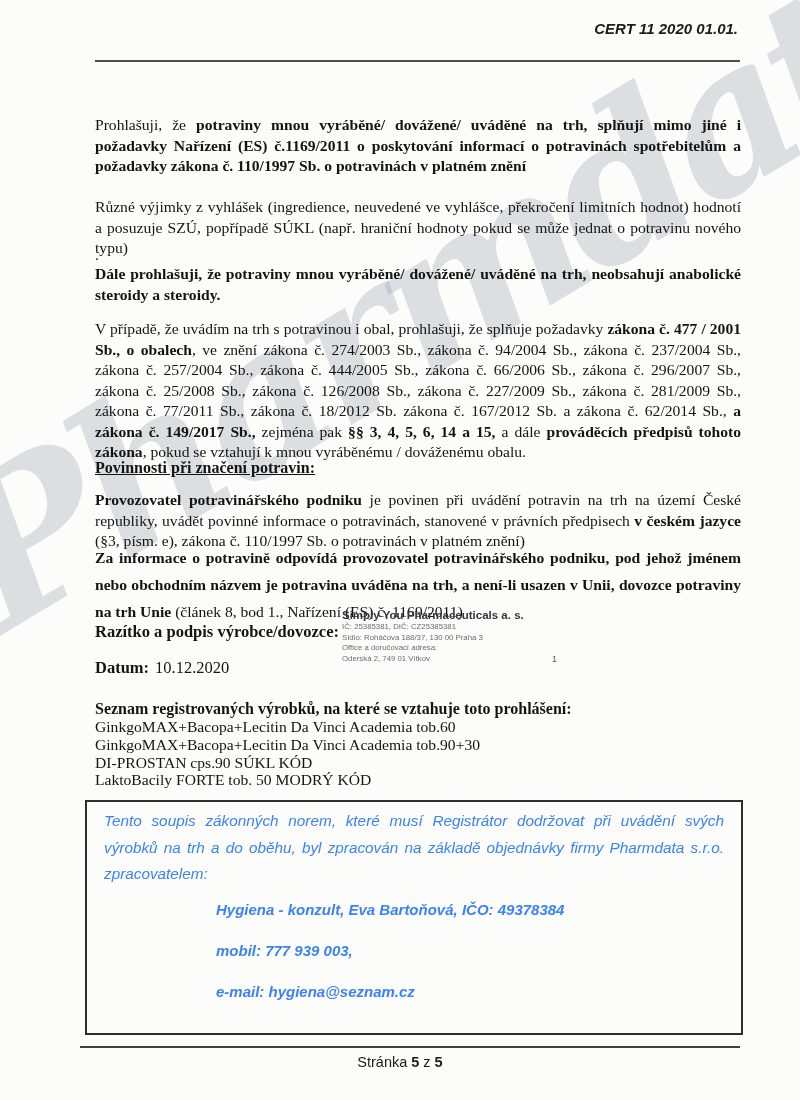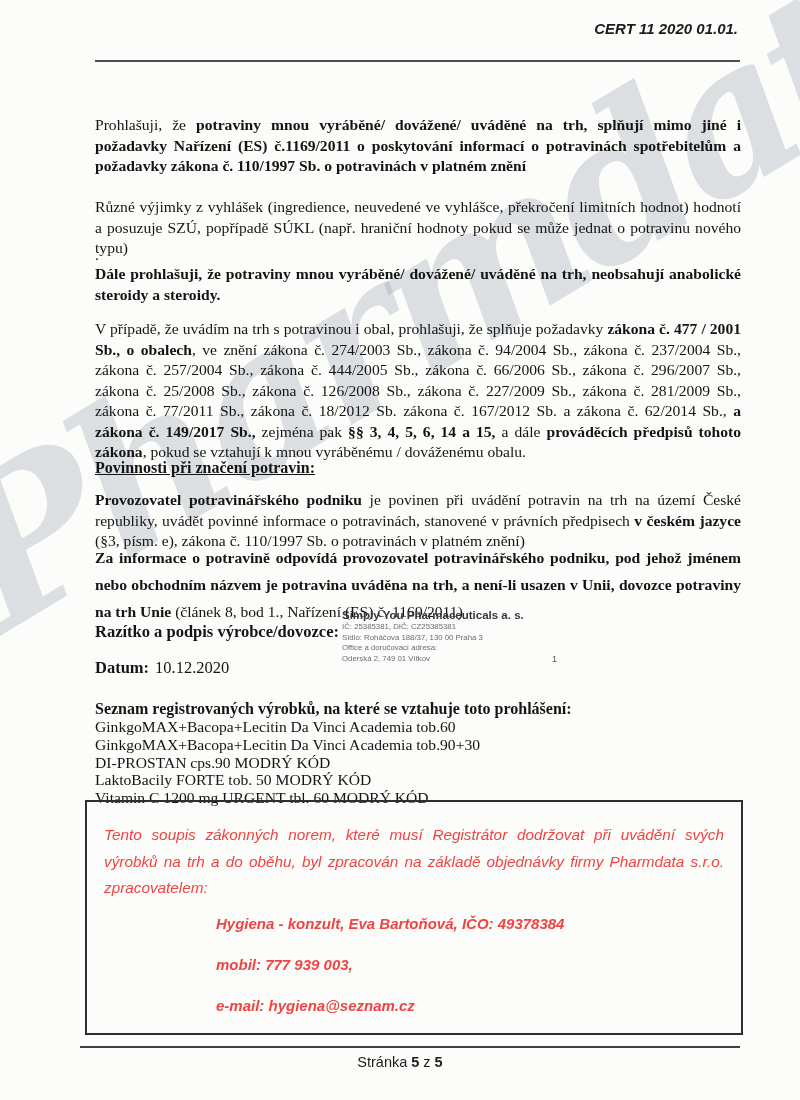--- a/index.html
+++ b/index.html
@@ -63,23 +63,23 @@
     font-family:"Liberation Sans", sans-serif;
     font-size:9px;color:#555;
   }
   .products{position:absolute;left:95px;top:699px;width:650px;}
   .products-heading{font-size:16px;font-weight:bold;line-height:19px;}
   .product-item{font-size:15.6px;line-height:17.8px;}
   .note-box{
     position:absolute;left:85px;top:800px;width:658px;height:235px;
     border:2px solid #2e2e2e;
     box-sizing:border-box;
-    padding:20px 17px 0 17px;
+    padding:6px 17px 0 17px;
     font-family:"Liberation Sans", sans-serif;
-    font-style:italic;color:#ef4444;
+    font-style:italic;color:#3b82f6;
   }
   .note-para{
     font-size:15.3px;line-height:26.5px;
     text-align:justify;margin:0;
   }
   .contact-line{
     font-size:15px;font-weight:bold;line-height:16px;
     margin:25px 0 0 112px;
   }
   .contact-line.first{margin-top:14px;}
@@ -146,23 +146,22 @@
   <div class="stamp-pagemark">1</div>
 
   <div class="label-line" style="top:658px">
     <span>Datum:</span><span class="val">10.12.2020</span>
   </div>
 
   <div class="products">
     <div class="products-heading">Seznam registrovaných výrobků, na které se vztahuje toto prohlášení:</div>
     <div class="product-item">GinkgoMAX+Bacopa+Lecitin Da Vinci Academia tob.60</div>
     <div class="product-item">GinkgoMAX+Bacopa+Lecitin Da Vinci Academia tob.90+30</div>
-    <div class="product-item">DI-PROSTAN cps.90 MODRÝ KÓD</div>
+    <div class="product-item">DI-PROSTAN cps.90 SÚKL KÓD</div>
     <div class="product-item">LaktoBacily FORTE tob. 50 MODRÝ KÓD</div>
-    <div class="product-item">Vitamin C 1200 mg URGENT tbl. 60 MODRÝ KÓD</div>
   </div>
 
   <div class="note-box">
     <p class="note-para">Tento soupis zákonných norem, které musí Registrátor dodržovat při uvádění svých výrobků na trh a do oběhu, byl zpracován na základě objednávky firmy Pharmdata s.r.o. zpracovatelem:</p>
     <div class="contact-line first">Hygiena - konzult, Eva Bartoňová, IČO: 49378384</div>
     <div class="contact-line">mobil: 777 939 003,</div>
     <div class="contact-line">e-mail: hygiena@seznam.cz</div>
   </div>
 
   <div class="rule-footer"></div>

